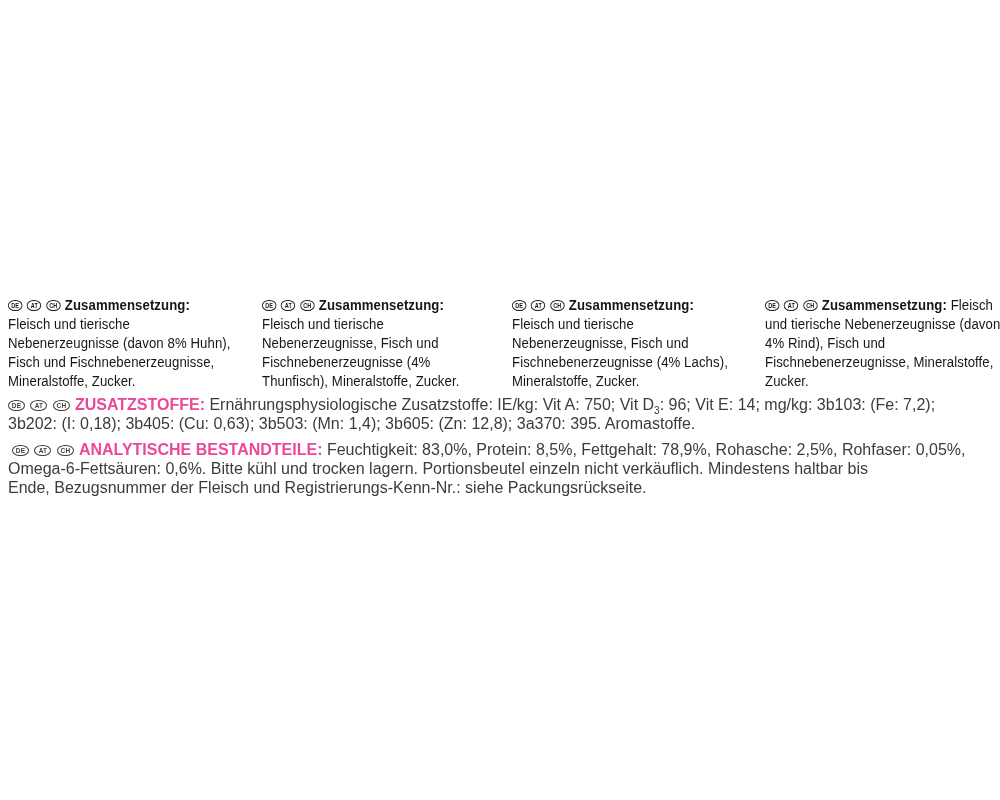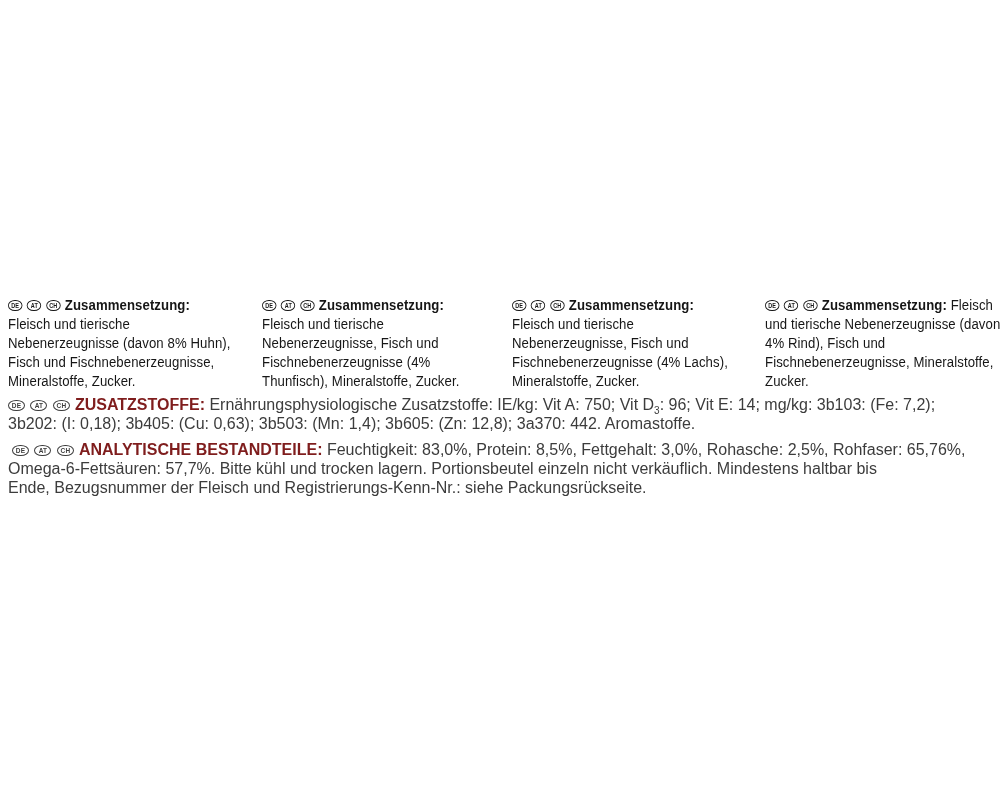--- a/index.html
+++ b/index.html
@@ -40,21 +40,21 @@
   }
   .col1 { left: 8px;  }  .col1 .col-inner { width: 266px; }
   .col2 { left: 262px; } .col2 .col-inner { width: 254px; }
   .col3 { left: 512px; } .col3 .col-inner { width: 264px; }
   .col4 { left: 765px; } .col4 .col-inner { width: 277px; }
   .col b { font-weight: 700; }
 
   
   .para { position: absolute; left: 8px; color: #3c3c3c; font-size: 16px; line-height: 19px; }
   .para .line { white-space: nowrap; }
-  .para b { font-weight: 700; color: #7f1d1d; }
+  .para b { font-weight: 700; color: #ec4899; }
   .additives  { top: 395px; }
   .analytical { top: 440px; }
   .analytical .badges { margin-left: 4px; }
   sub.d3 { font-size: 10px; line-height: 0; }
 </style>
 </head>
 <body>
 
 <div class="page">
 
@@ -99,28 +99,28 @@
   </div>
 
   <div class="para additives">
     <div class="line">
       <span class="badges">
         <span class="badge">DE</span>
         <span class="badge">AT</span>
         <span class="badge">CH</span>
       </span><b>ZUSATZSTOFFE:</b><span> Ernährungsphysiologische Zusatzstoffe: IE/kg: Vit A: 750; Vit D</span><sub class="d3">3</sub><span>: 96; Vit E: 14; mg/kg: 3b103: (Fe: 7,2);</span>
     </div>
-    <div class="line">3b202: (I: 0,18); 3b405: (Cu: 0,63); 3b503: (Mn: 1,4); 3b605: (Zn: 12,8); 3a370: 442. Aromastoffe.</div>
+    <div class="line">3b202: (I: 0,18); 3b405: (Cu: 0,63); 3b503: (Mn: 1,4); 3b605: (Zn: 12,8); 3a370: 395. Aromastoffe.</div>
   </div>
 
   <div class="para analytical">
     <div class="line">
       <span class="badges">
         <span class="badge">DE</span>
         <span class="badge">AT</span>
         <span class="badge">CH</span>
-      </span><b>ANALYTISCHE BESTANDTEILE:</b><span> Feuchtigkeit: 83,0%, Protein: 8,5%, Fettgehalt: 3,0%, Rohasche: 2,5%, Rohfaser: 65,76%,</span>
+      </span><b>ANALYTISCHE BESTANDTEILE:</b><span> Feuchtigkeit: 83,0%, Protein: 8,5%, Fettgehalt: 78,9%, Rohasche: 2,5%, Rohfaser: 0,05%,</span>
     </div>
-    <div class="line">Omega-6-Fettsäuren: 57,7%. Bitte kühl und trocken lagern. Portionsbeutel einzeln nicht verkäuflich. Mindestens haltbar bis</div>
+    <div class="line">Omega-6-Fettsäuren: 0,6%. Bitte kühl und trocken lagern. Portionsbeutel einzeln nicht verkäuflich. Mindestens haltbar bis</div>
     <div class="line">Ende, Bezugsnummer der Fleisch und Registrierungs-Kenn-Nr.: siehe Packungsrückseite.</div>
   </div>
 
 </div>
 
 </body></html>

